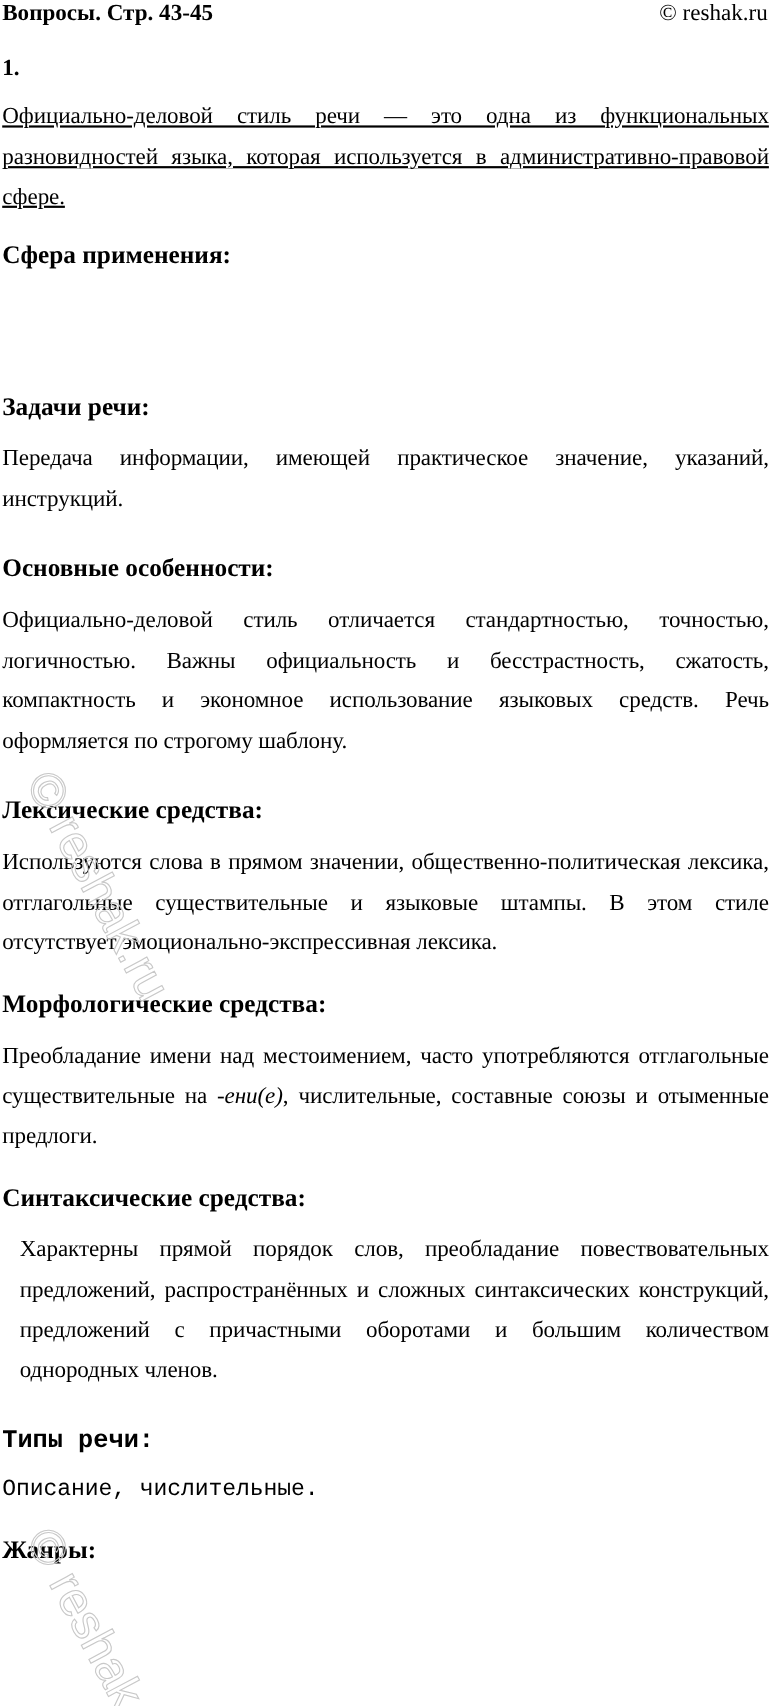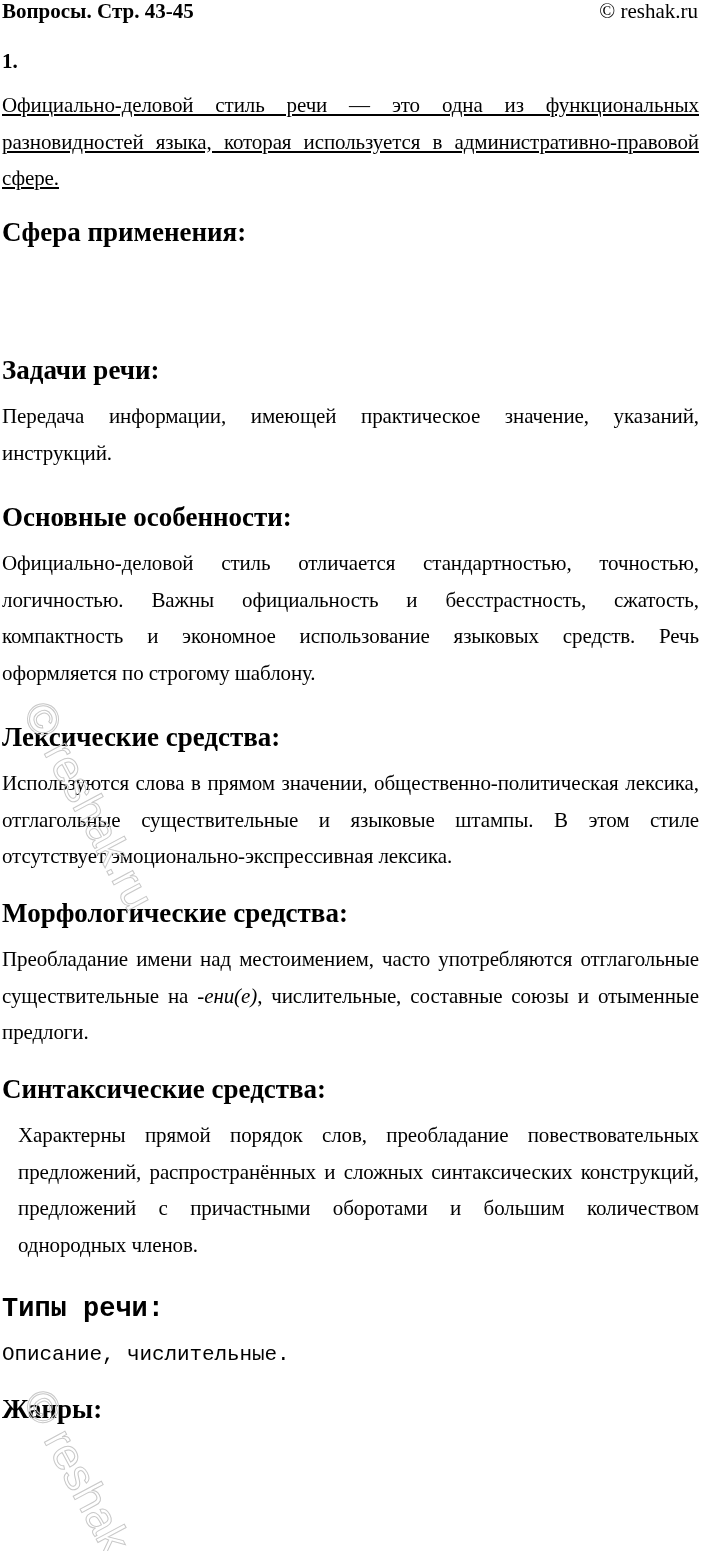--- a/index.html
+++ b/index.html
@@ -9,21 +9,21 @@
     color: #000000;
   }
   .page { position: absolute; left: 0; top: 0; width: 701px; }
   .hdr-left, .hdr-right {
     position: absolute; top: -4px; font-size: 21px; line-height: 30px;
   }
   .hdr-left { left: 2px; font-weight: bold; }
   .hdr-right { right: 3px; }
   .qnum { position: absolute; left: 2px; top: 46px; font-size: 21px; font-weight: bold; line-height: 30px; }
   .block { position: absolute; left: 2px; width: 697px; }
-  .head { font-size: 27px; font-weight: bold; line-height: 30px; }
+  .head { font-size: 23px; font-weight: bold; line-height: 30px; }
   .para {
     font-size: 21px; line-height: 36.5px; text-align: justify;
     text-align-last: left; letter-spacing: -0.1px;
   }
   .para i { font-style: italic; }
   .wm {
     position: absolute; pointer-events: none; color: transparent;
     -webkit-text-stroke: 1px #c8c8c8; font-family: "Liberation Sans", sans-serif;
     font-size: 44px; transform-origin: left top; white-space: nowrap;
   }

